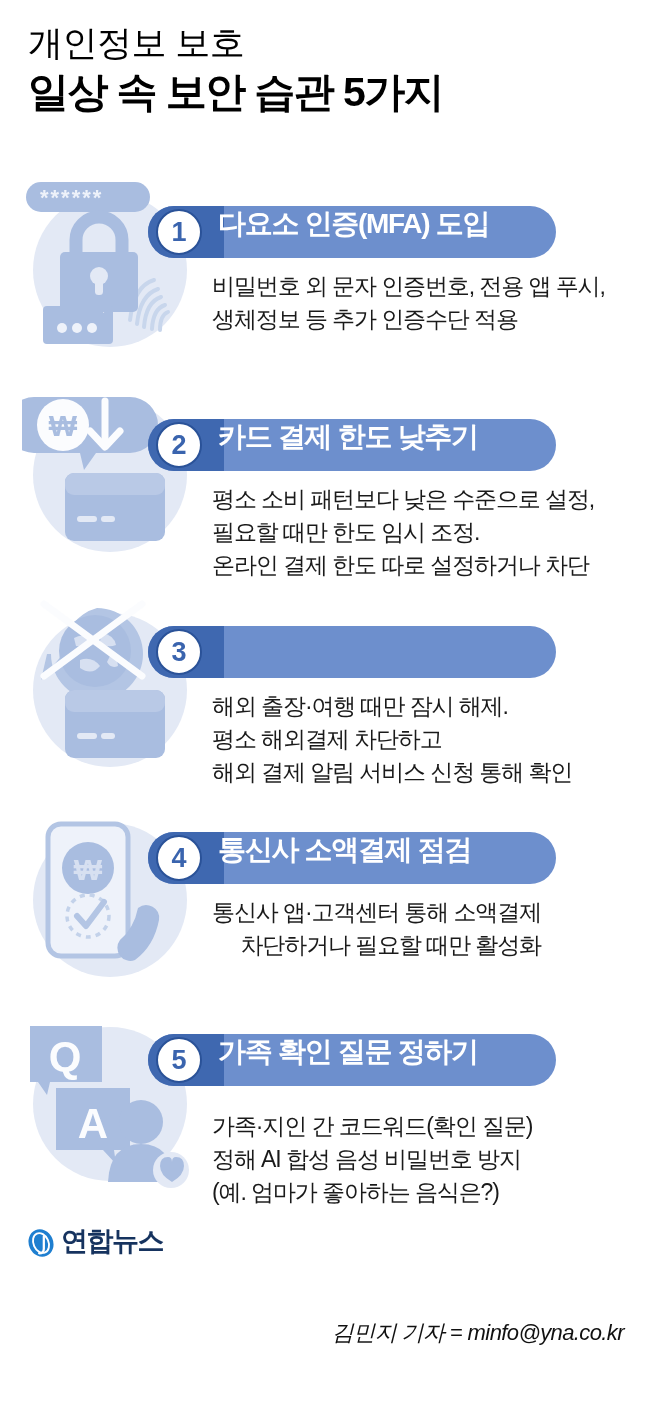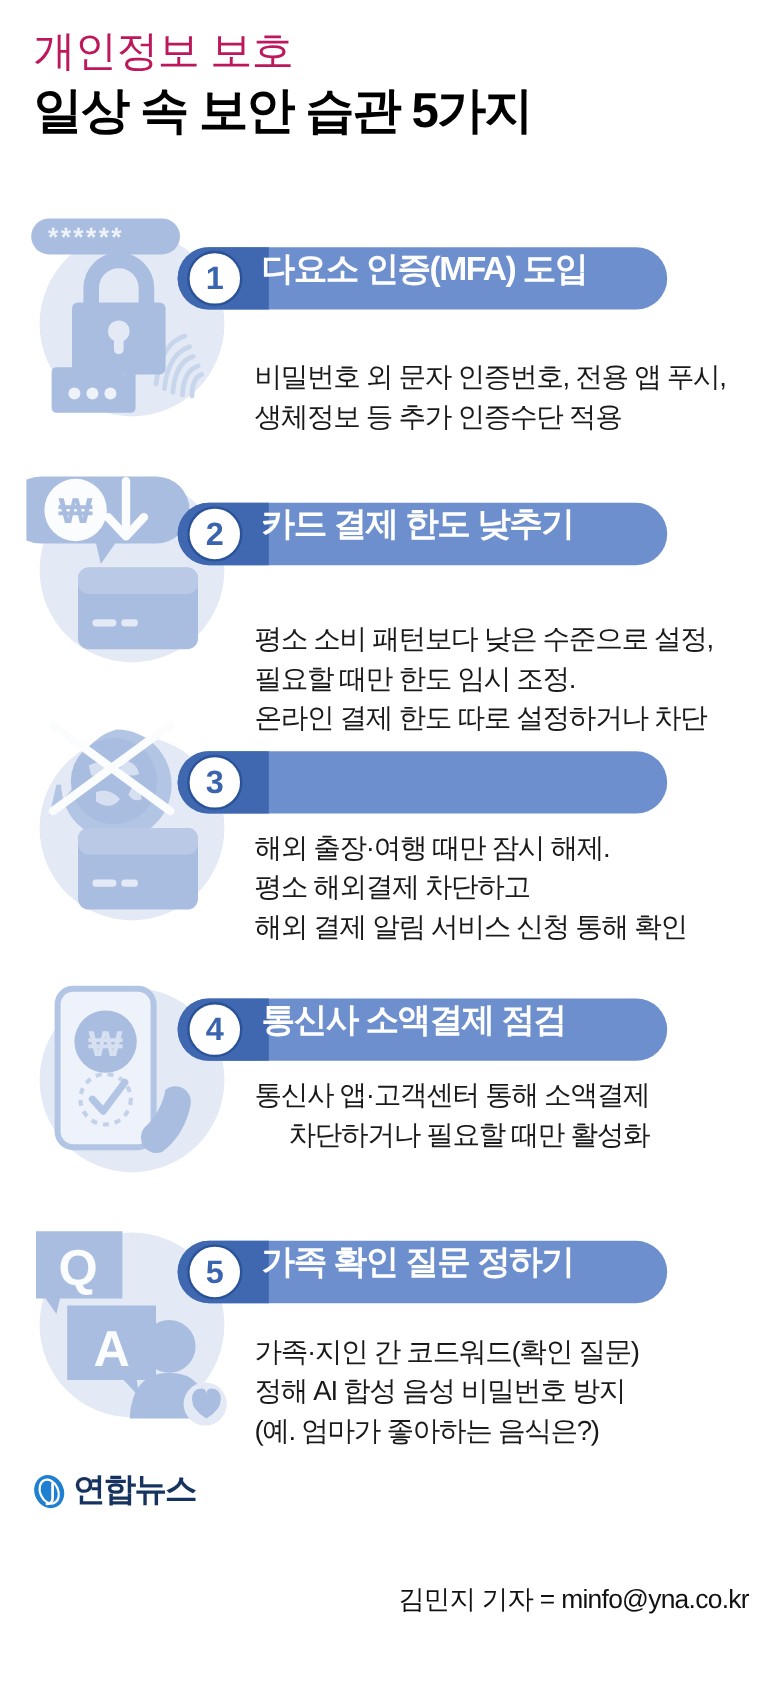--- a/index.html
+++ b/index.html
@@ -18,21 +18,21 @@
   
   .header {
     position: absolute;
     left: 28px;
     top: 22px;
     width: 600px;
   }
   .title-sub {
     font-size: 35px;
     font-weight: 300;
-    color: #be185d;
+    color: #000000;
     letter-spacing: -0.5px;
     line-height: 1.18;
     white-space: nowrap;
   }
   .title-main {
     font-size: 41px;
     font-weight: 700;
     color: #000000;
     letter-spacing: -1.6px;
     line-height: 1.22;
@@ -140,20 +140,21 @@
   .credit {
     position: absolute;
     right: 26px;
     top: 1318px;
     text-align: right;
     font-size: 22px;
     font-weight: 400;
     color: #111111;
     letter-spacing: -0.6px;
     line-height: 29px;
+    font-style: italic;
   }
 </style>
 </head>
 <body>
 
 <div class="header">
   <div class="title-sub">개인정보 보호</div>
   <div class="title-main">일상 속 보안 습관 5가지</div>
 </div>
 
@@ -182,21 +183,21 @@
       <circle cx="40" cy="150" r="5" fill="#eef2fa"></circle>
       <circle cx="55" cy="150" r="5" fill="#eef2fa"></circle>
       <circle cx="70" cy="150" r="5" fill="#eef2fa"></circle>
     </svg>
   </div>
   <div class="pill" style="top:28px;">
     <div class="pill-dark"></div>
     <div class="num-circle">1</div>
     <div class="pill-title">다요소 인증(MFA) 도입</div>
   </div>
-  <div class="desc" style="top:92px;margin-top:28px;">
+  <div class="desc" style="top:92px;">
     <div>비밀번호 외 문자 인증번호, 전용 앱 푸시,</div>
     <div>생체정보 등 추가 인증수단 적용</div>
   </div>
 </div>
 
 <div class="item" style="top:383px;">
   <div class="art">
     <svg width="180" height="185" viewBox="0 0 180 185">
       <circle cx="88" cy="92" r="77" fill="#e3e9f5"></circle>
 
@@ -213,21 +214,21 @@
       <rect x="43" y="90" width="100" height="22" rx="9" fill="#b9c9e6"></rect>
       <rect x="55" y="133" width="20" height="6" rx="3" fill="#e3e9f5"></rect>
       <rect x="79" y="133" width="14" height="6" rx="3" fill="#e3e9f5"></rect>
     </svg>
   </div>
   <div class="pill" style="top:36px;">
     <div class="pill-dark"></div>
     <div class="num-circle">2</div>
     <div class="pill-title">카드 결제 한도 낮추기</div>
   </div>
-  <div class="desc" style="top:100px;margin-top:33px;">
+  <div class="desc" style="top:100px;">
     <div>평소 소비 패턴보다 낮은 수준으로 설정,</div>
     <div>필요할 때만 한도 임시 조정.</div>
     <div>온라인 결제 한도 따로 설정하거나 차단</div>
   </div>
 </div>
 
 <div class="item" style="top:598px;">
   <div class="art">
     <svg width="180" height="185" viewBox="0 0 180 185">
       <circle cx="88" cy="92" r="77" fill="#e3e9f5"></circle>

